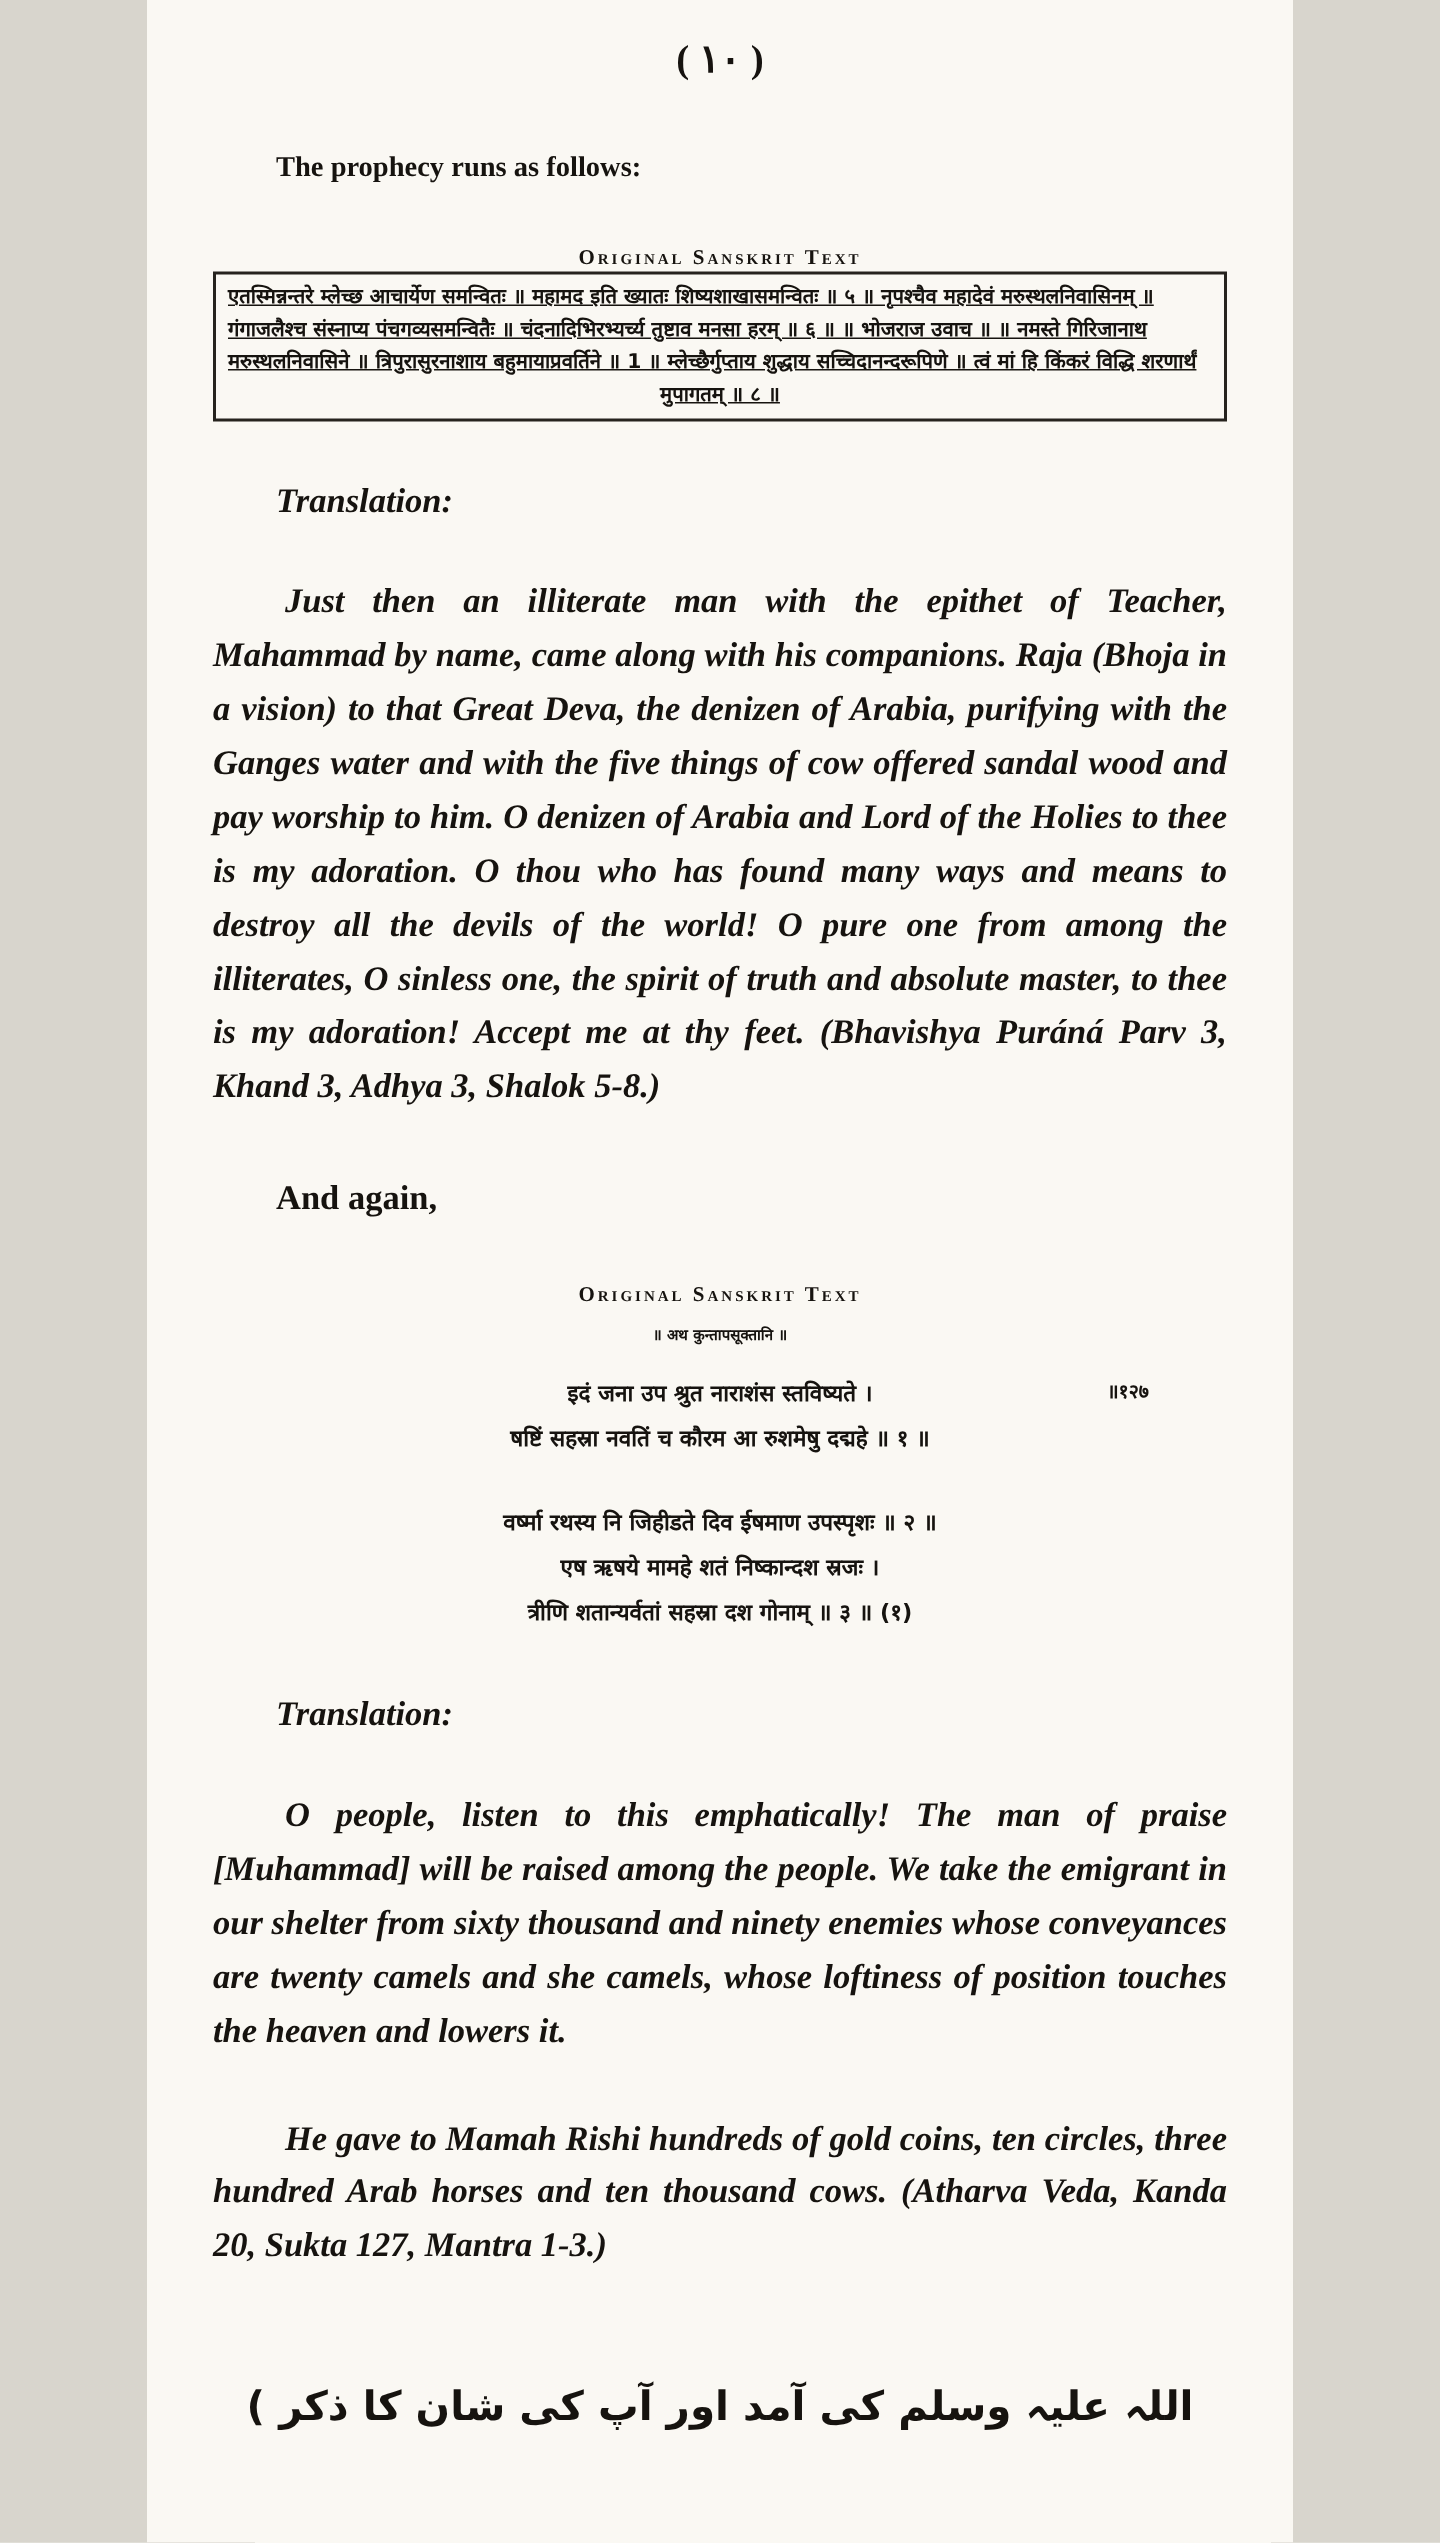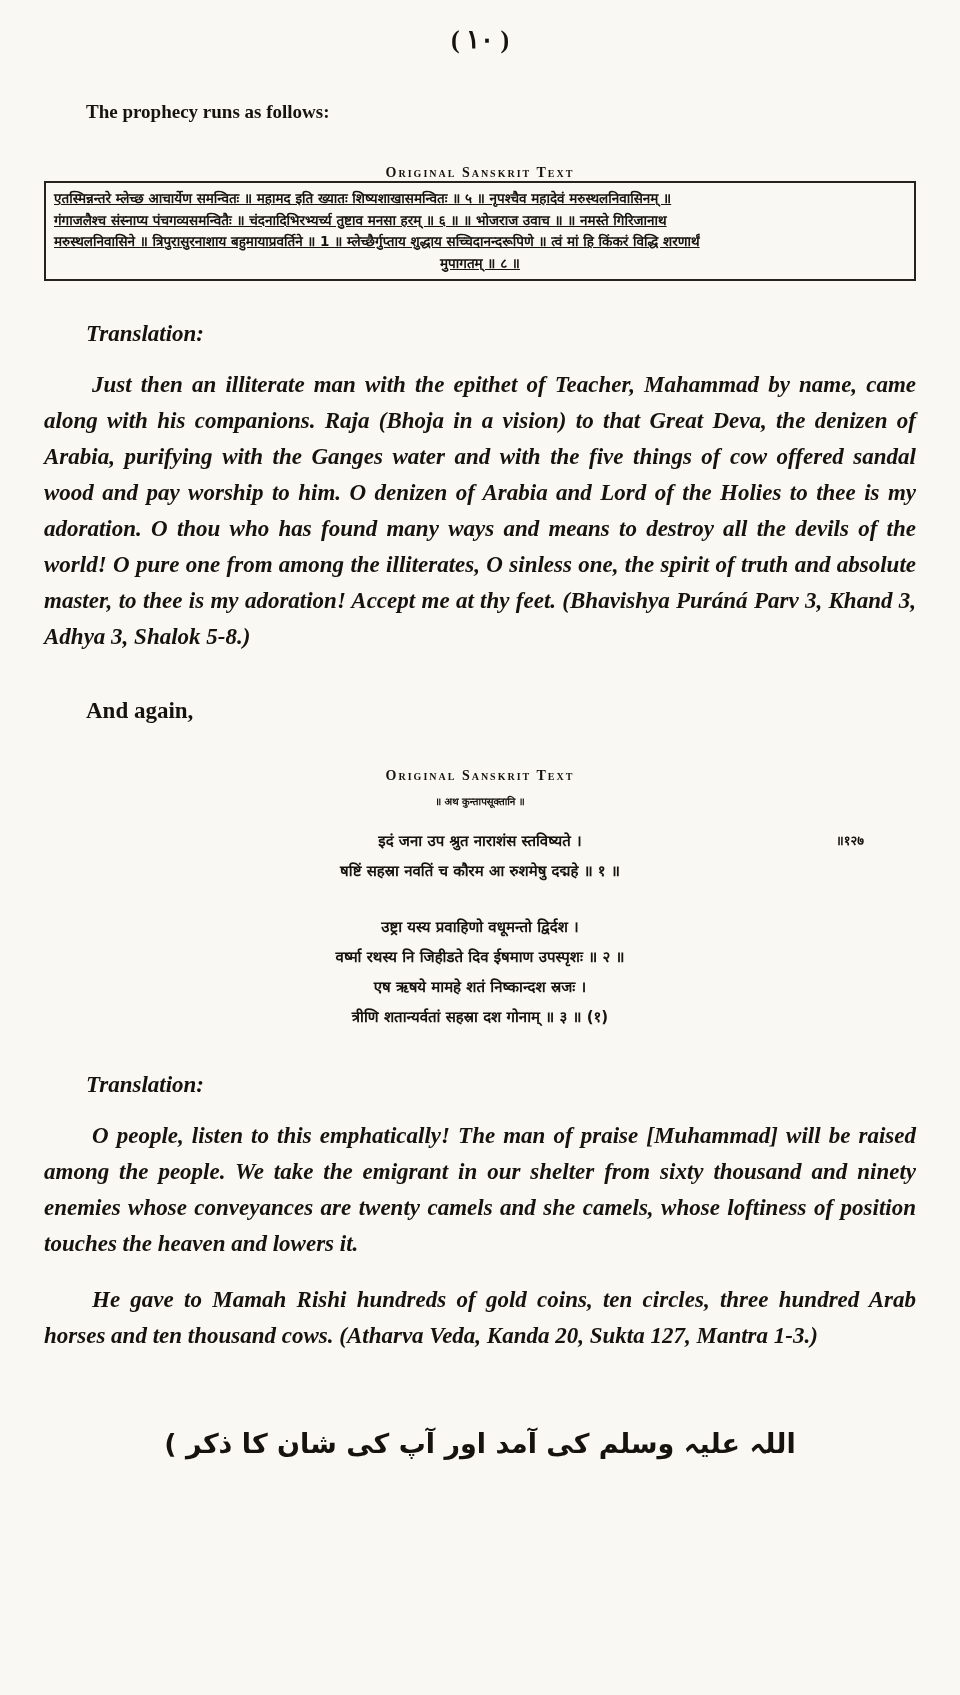--- a/index.html
+++ b/index.html
@@ -1,18 +1,18 @@
 <!DOCTYPE html>
 <html><head>
 <meta charset="utf-8">
 <style>
   html,body { margin:0; padding:0; background:#d8d5cd; }
   .page {
     position:relative;
-    width:960px;
+    width:764px;
     min-height:1695px;
     margin:0 auto;
     background:#faf8f3;
     color:#16130f;
     font-family:"Liberation Serif", serif;
     box-sizing:border-box;
     padding:24px 44px 40px 44px;
   }
   .page-number {
     text-align:center;
@@ -48,21 +48,21 @@
   .skt-box .skt-line { text-align:justify; }
   .skt-box .skt-line.last { text-align:center; }
   .translation-label {
     margin-top:40px;
     font-size:23px;
     font-weight:bold;
     font-style:italic;
     text-indent:42px;
   }
   .translation-para {
-    margin-top:20px;
+    margin-top:36px;
     font-size:23px;
     font-weight:bold;
     font-style:italic;
     line-height:1.56;
     text-align:justify;
     text-indent:48px;
   }
   .and-again {
     margin-top:44px;
     font-size:23px;
@@ -139,21 +139,20 @@
 
   <div class="skt-sub">॥ अथ कुन्तापसूक्तानि ॥</div>
 
   <div class="verse-group">
     <span class="margin-ref">॥१२७</span>
     <div class="verse-line">इदं जना उप श्रुत नाराशंस स्तविष्यते ।</div>
     <div class="verse-line">षष्टिं सहस्रा नवतिं च कौरम आ रुशमेषु दद्महे ॥ १ ॥</div>
   </div>
 
   <div class="verse-group second">
-    <div class="verse-line">उष्ट्रा यस्य प्रवाहिणो वधूमन्तो द्विर्दश ।</div>
     <div class="verse-line">वर्ष्मा रथस्य नि जिहीडते दिव ईषमाण उपस्पृशः ॥ २ ॥</div>
     <div class="verse-line">एष ऋषये मामहे शतं निष्कान्दश स्रजः ।</div>
     <div class="verse-line">त्रीणि शतान्यर्वतां सहस्रा दश गोनाम् ॥ ३ ॥ (१)</div>
   </div>
 
   <div class="translation-label">Translation:</div>
 
   <div class="translation-para">O people, listen to this emphatically! The man of praise [Muhammad] will be raised among the people. We take the emigrant in our shelter from sixty thousand and ninety enemies whose conveyances are twenty camels and she camels, whose loftiness of position touches the heaven and lowers it.</div>
 
   <div class="translation-para">He gave to Mamah Rishi hundreds of gold coins, ten circles, three hundred Arab horses and ten thousand cows. (Atharva Veda, Kanda 20, Sukta 127, Mantra 1-3.)</div>

